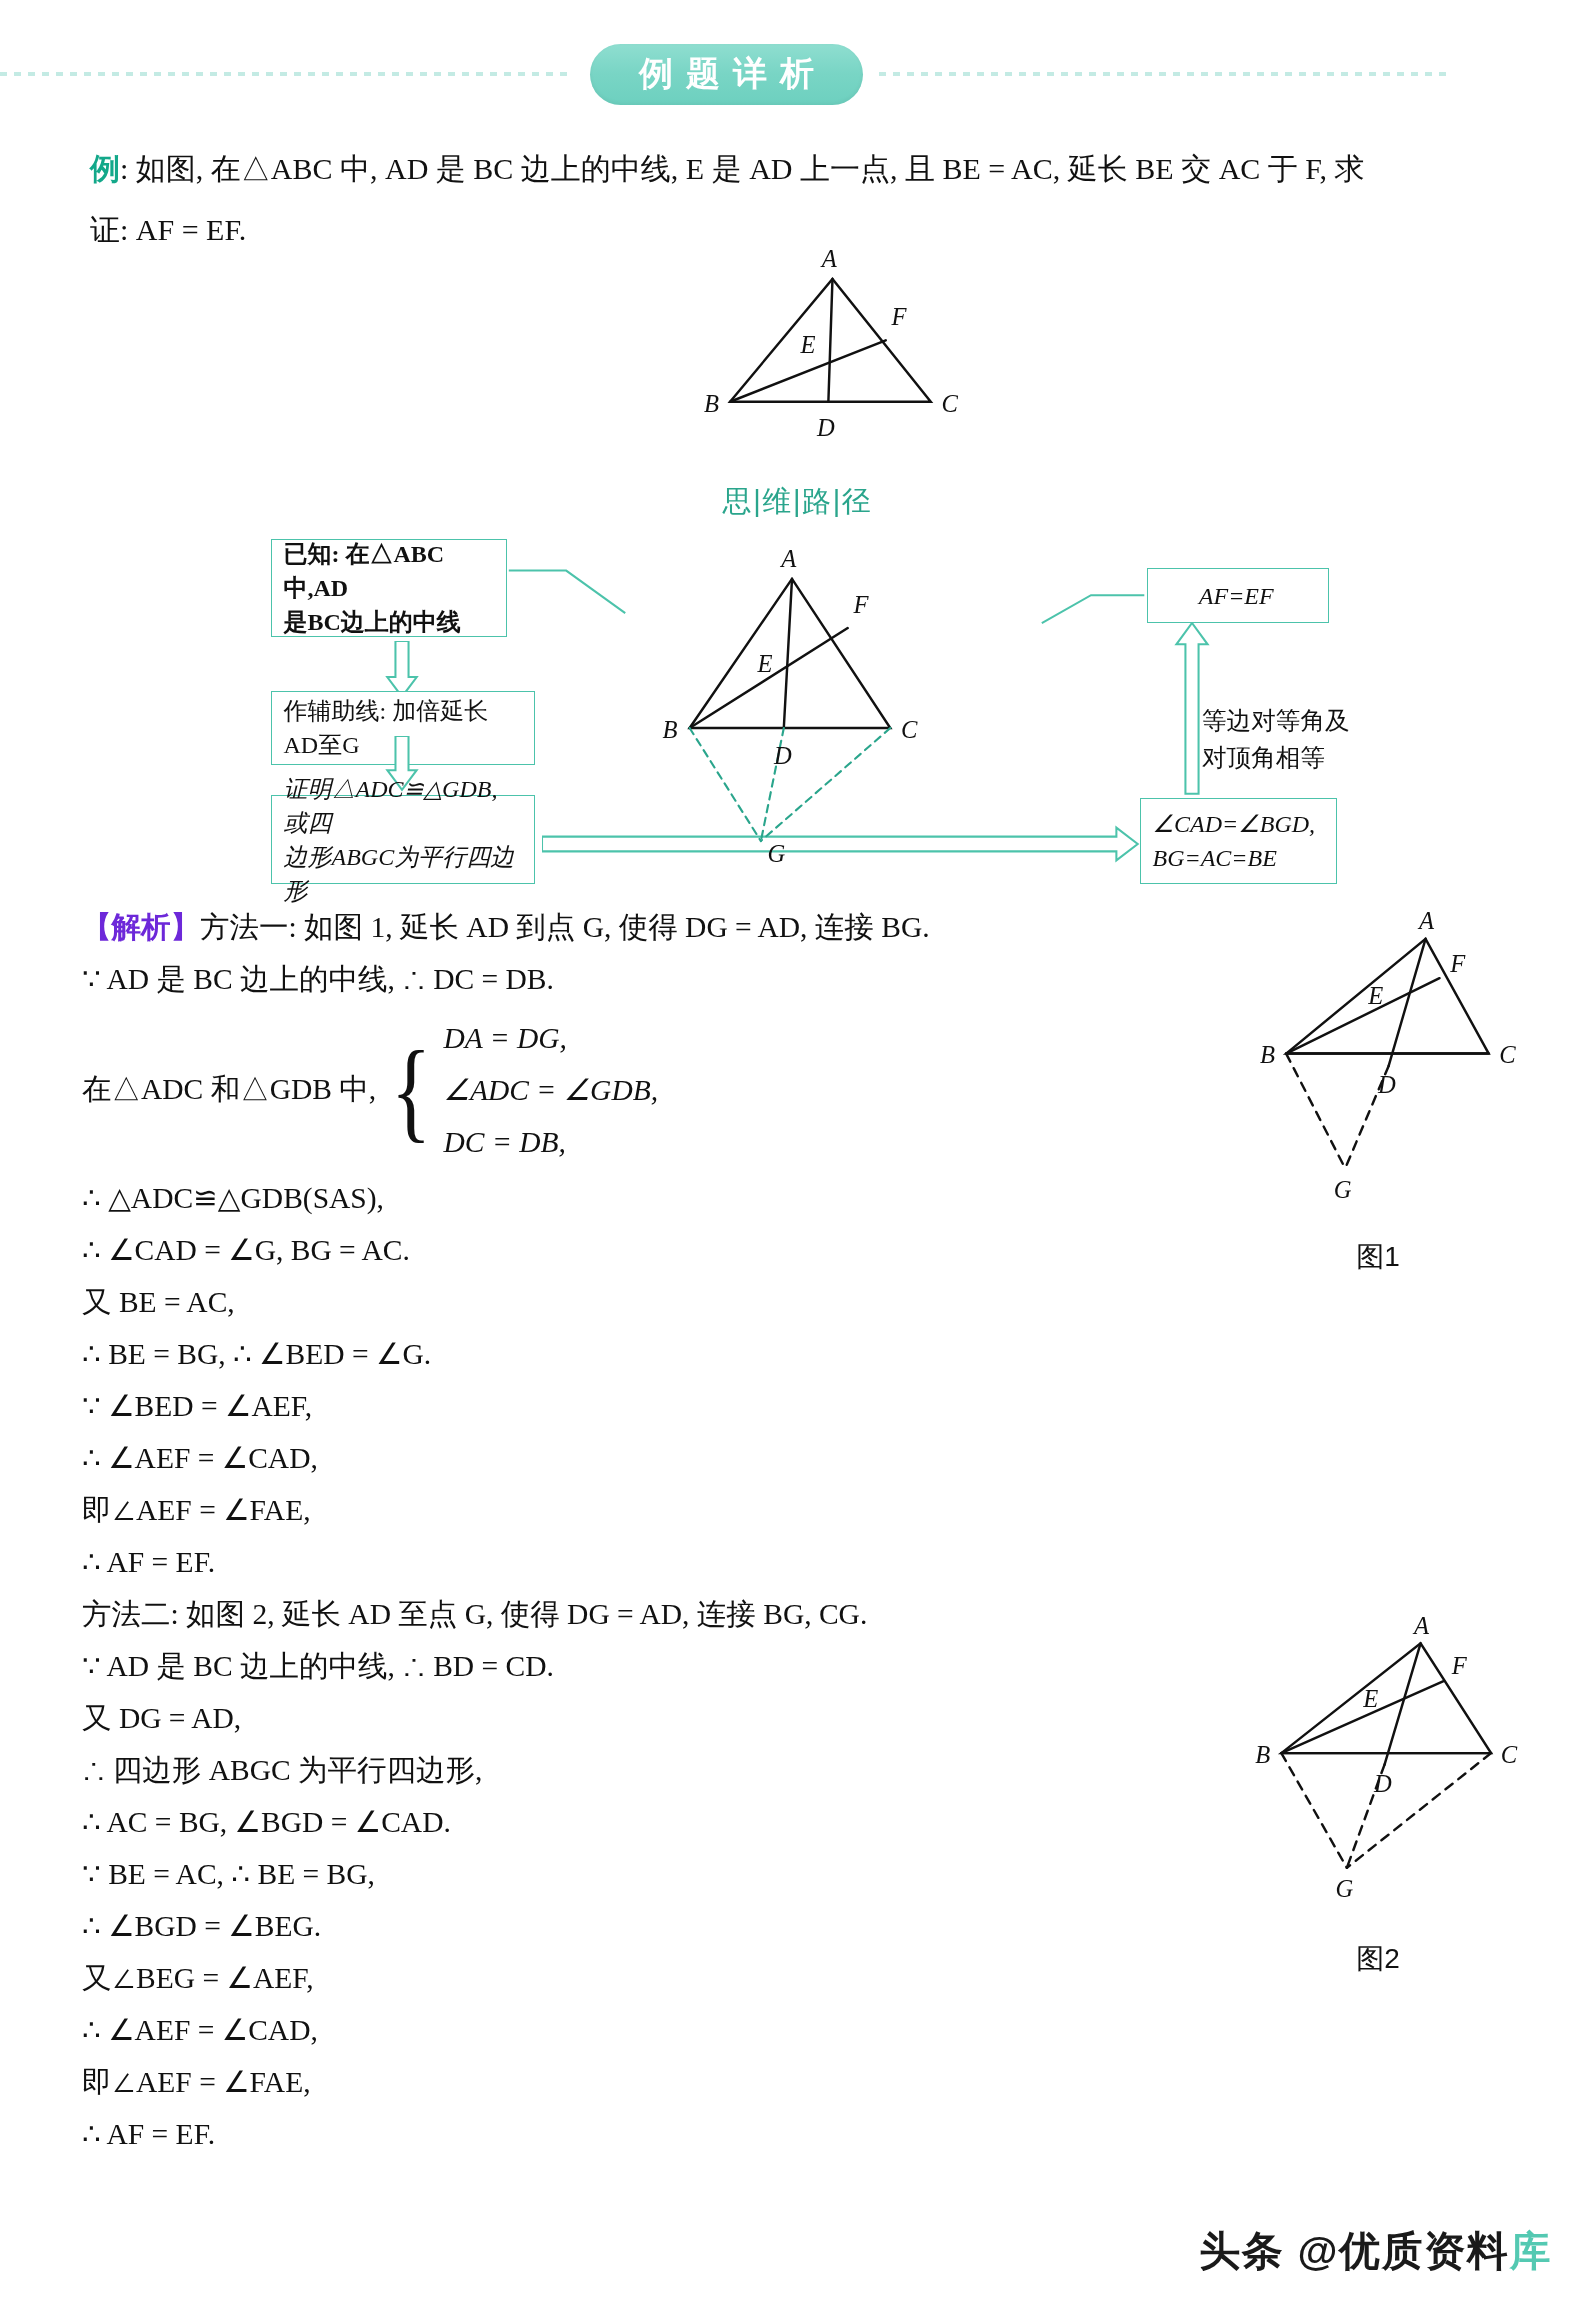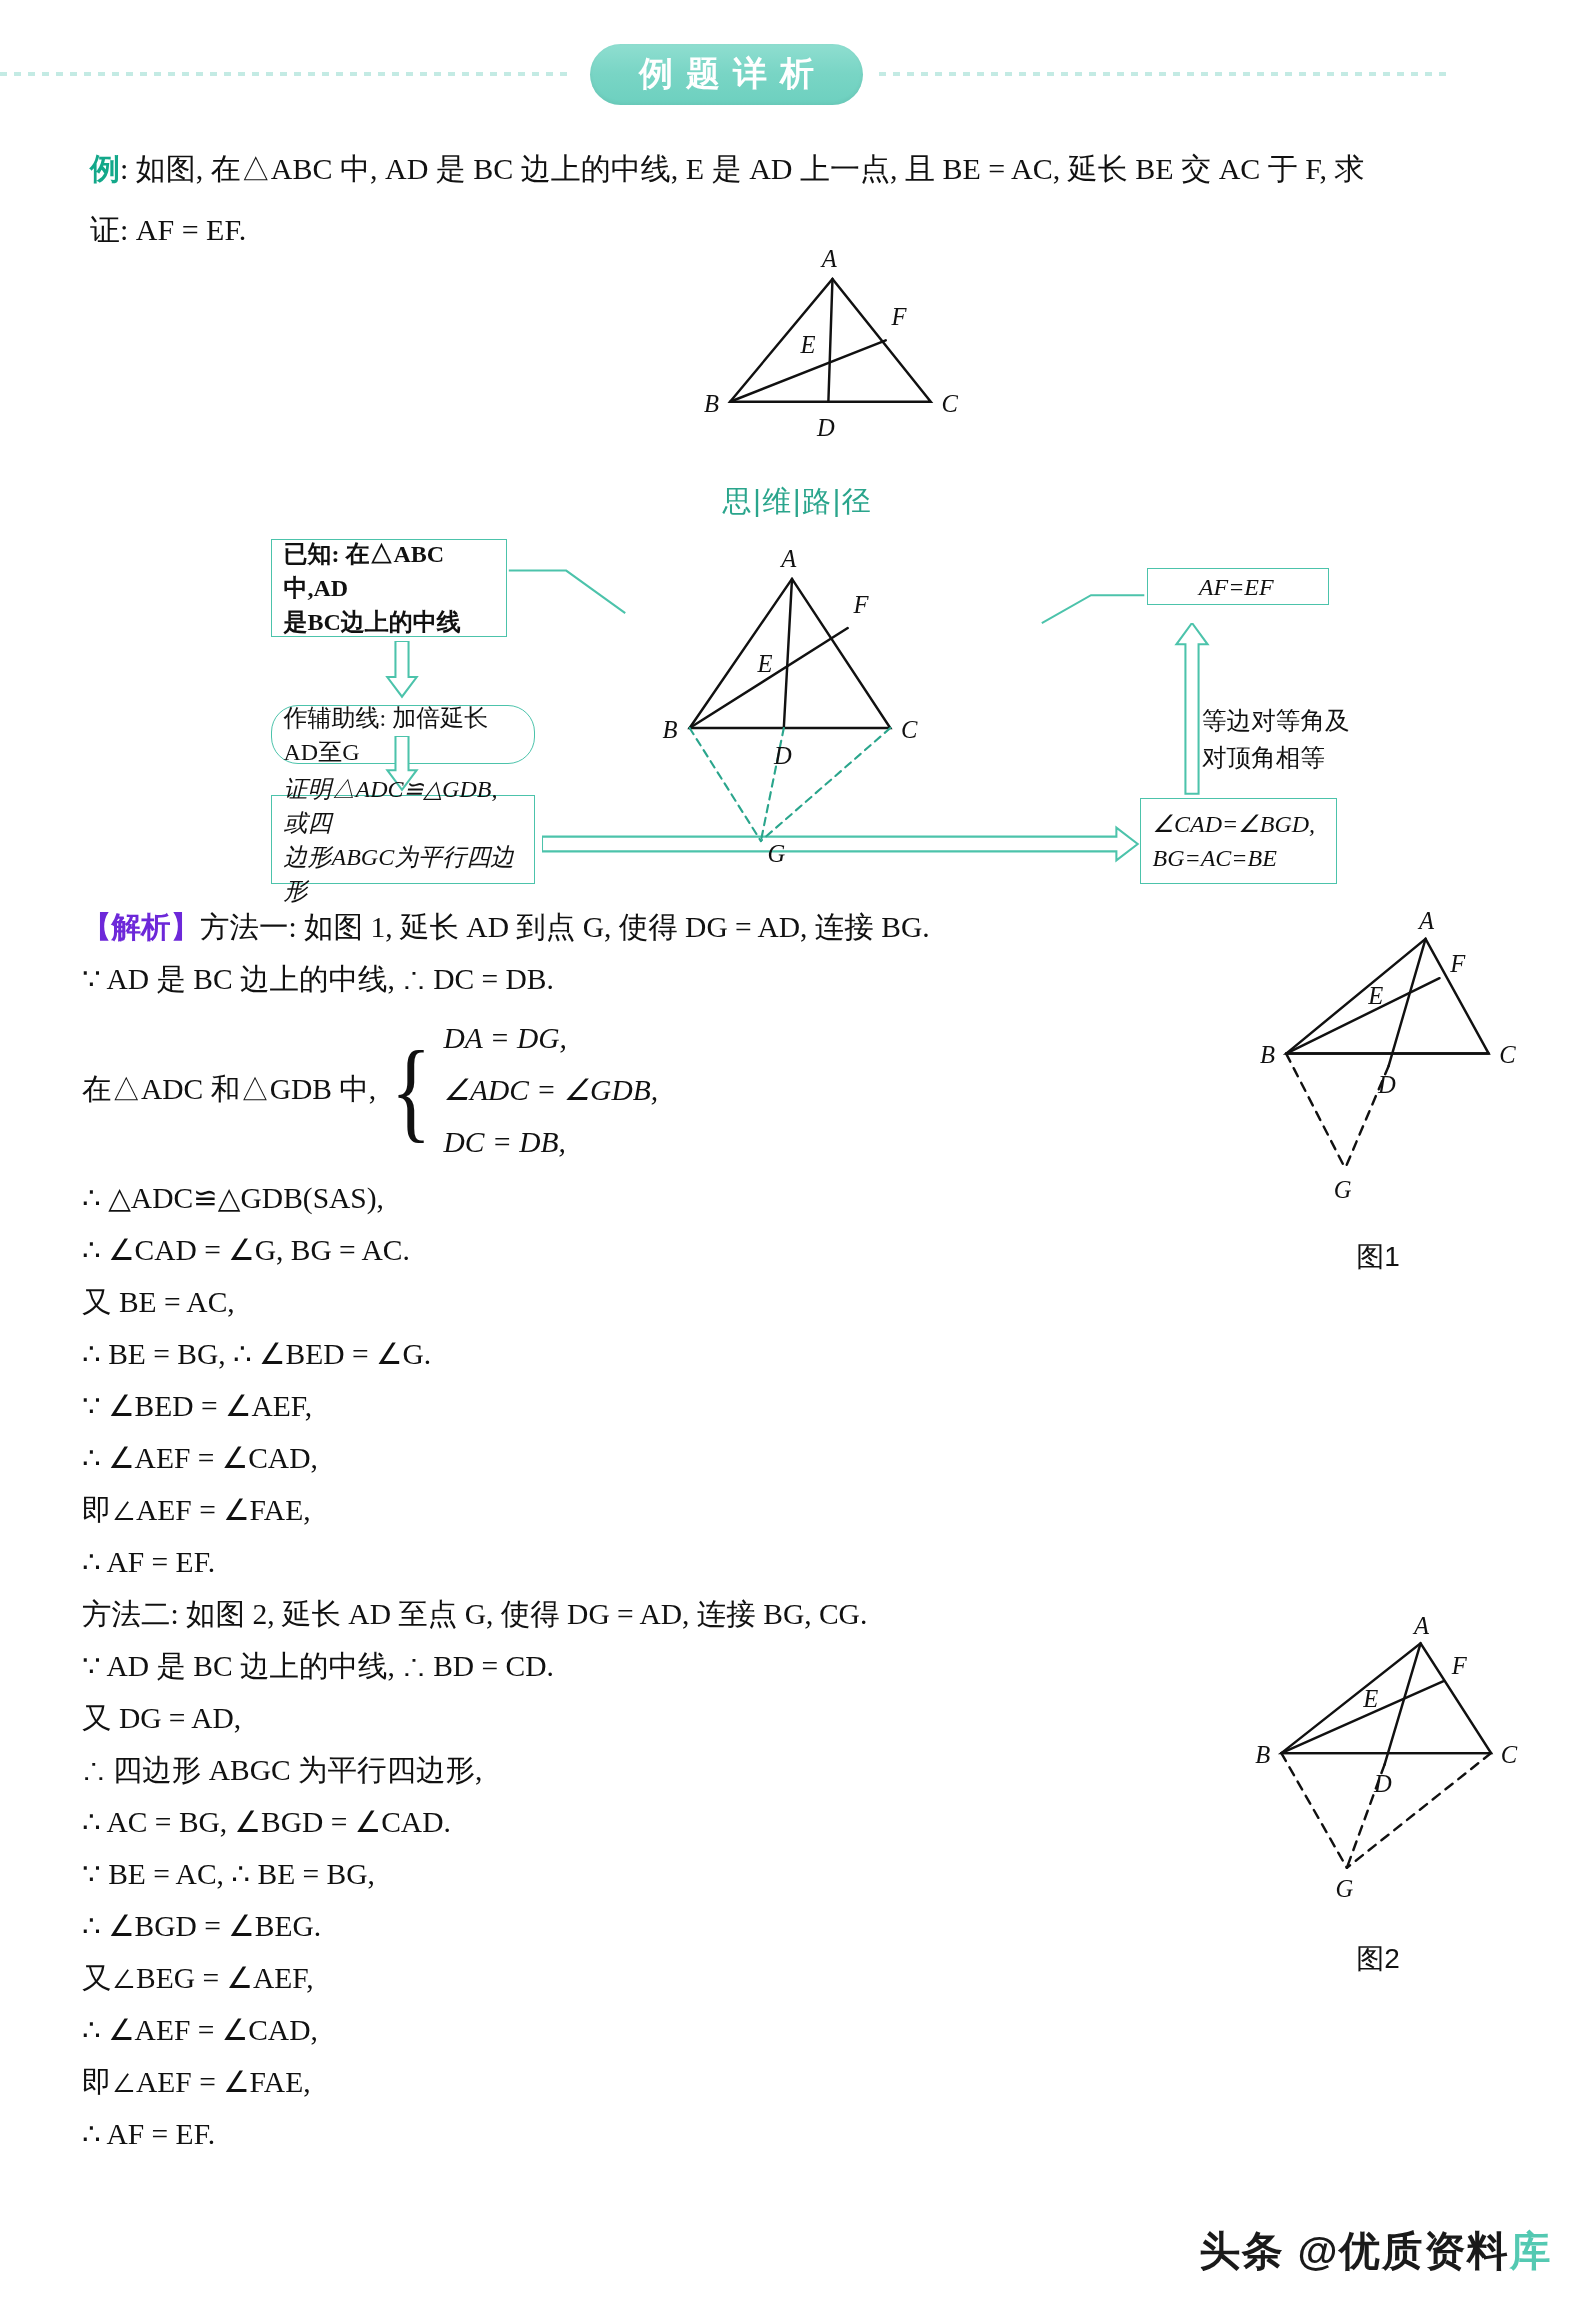--- a/index.html
+++ b/index.html
@@ -55,23 +55,23 @@
   }
 
   
   .flow{ position:absolute; left:271px; top:531px; width:1066px; height:353px; }
   .fbox{
     position:absolute; border:1.6px solid #4cc3ab; background:#fff;
     box-sizing:border-box; display:flex; align-items:center;
     padding:4.9px 11.5px; font-size:24px; line-height:34px; color:#111;
   }
   #fbox-given { left:0px;   top:8.2px;  width:236px; height:98px;font-weight:bold; }
-  #fbox-aux   { left:0px;   top:174px; width:264px; height:59px;border-radius:27px;  }
+  #fbox-aux   { left:0px;   top:160px; width:264px; height:74px;  }
   #fbox-prove { left:0px;   top:264px; width:264px; height:89px;font-style:italic; }
-  #fbox-goal  { left:876px;top:37px;  width:182px; height:37px; justify-content:center;padding-left:8px; }
+  #fbox-goal  { left:876px;top:37px;  width:182px; height:55px; justify-content:center;padding-left:8px; }
   #fbox-concl { left:869px;top:267px; width:197px; height:86px; }
   .fbox-inner{ width:100%; }
 
   .reason-text{
     position:absolute; left:931px; top:171px; width:164px;
     font-size:24.6px; line-height:37px; color:#111;
   }
 
   
   .arrow{ position:absolute; }

